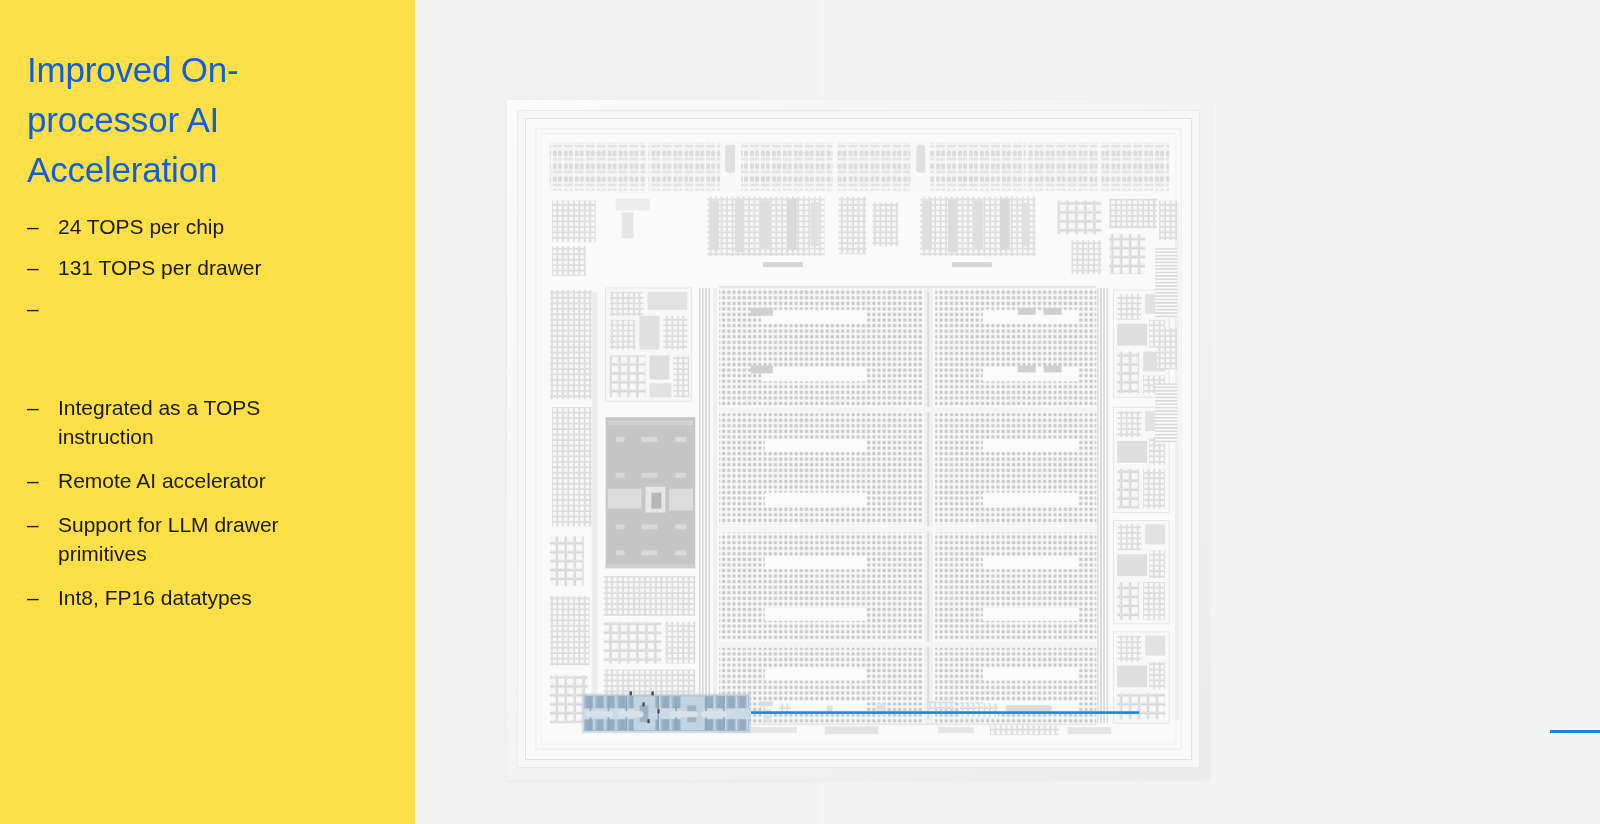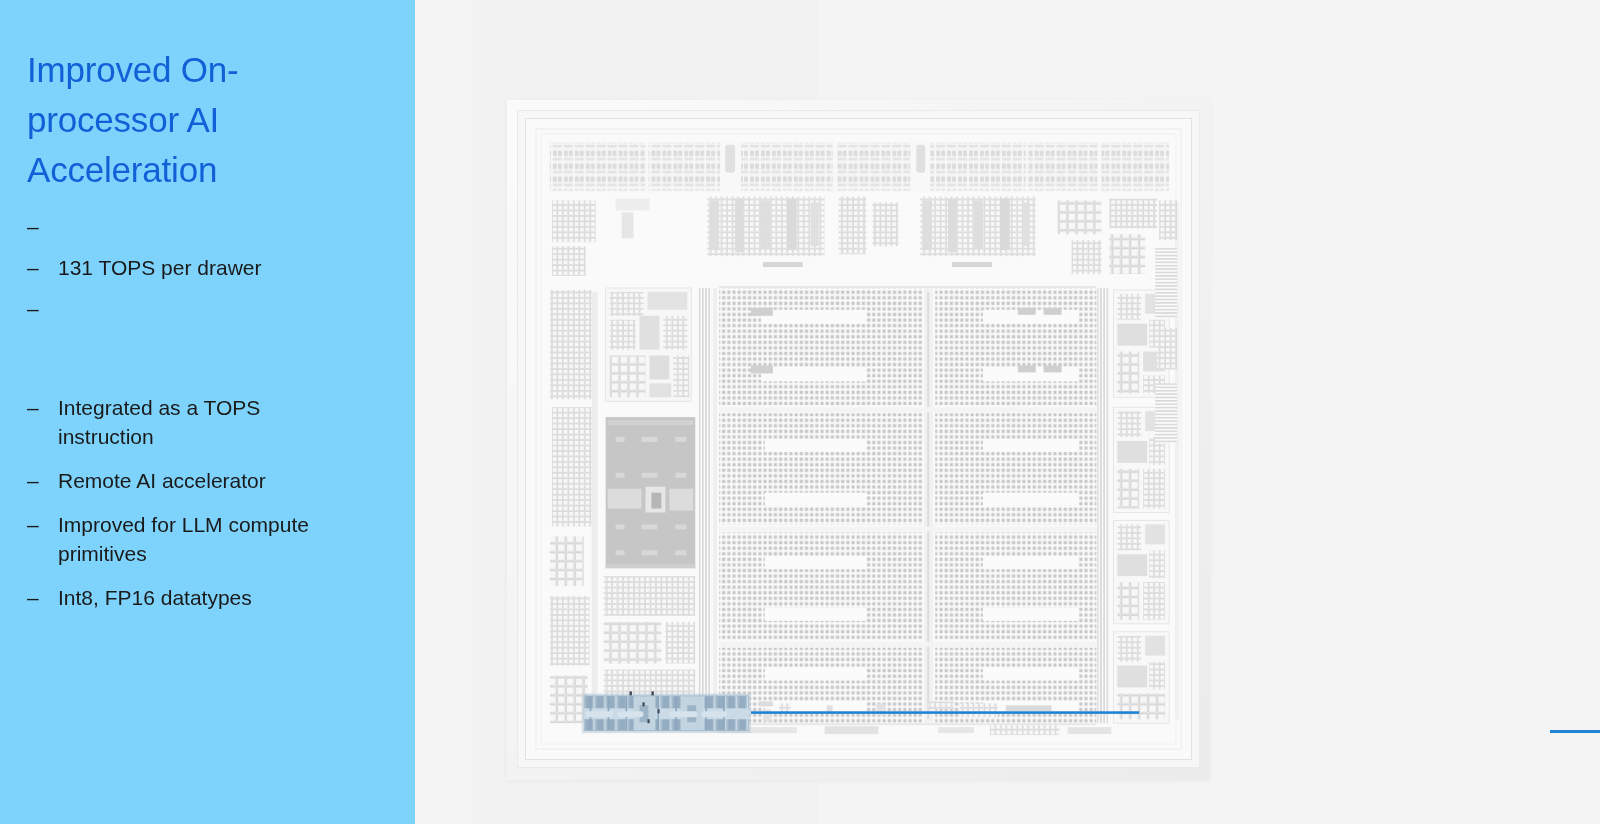--- a/index.html
+++ b/index.html
@@ -20,21 +20,21 @@
     overflow: hidden;
     background: #f4f4f4;
   }
 
   
   .left-panel {
     position: absolute;
     left: 0; top: 0;
     width: 415px;
     height: 824px;
-    background: #7dd3fc;
+    background: #fde047;
     box-sizing: border-box;
     padding: 0;
   }
 
   .slide-title {
     position: absolute;
     left: 27px;
     top: 22px;
     width: 330px;
     color: #1160d8;
@@ -140,20 +140,21 @@
 
 <div class="slide">
 
   <div class="left-panel">
 
     <h1 class="slide-title">Improved On-processor AI Acceleration</h1>
 
     <div class="bullet-group group-a">
       <div class="bullet">
         <span class="dash">–</span>
+        <span class="btext">24 TOPS per chip</span>
       </div>
       <div class="bullet">
         <span class="dash">–</span>
         <span class="btext">131 TOPS per drawer</span>
       </div>
       <div class="bullet">
         <span class="dash">–</span>
       </div>
     </div>
 
@@ -161,21 +162,21 @@
       <div class="bullet">
         <span class="dash">–</span>
         <span class="btext">Integrated as a TOPS instruction</span>
       </div>
       <div class="bullet">
         <span class="dash">–</span>
         <span class="btext">Remote AI accelerator</span>
       </div>
       <div class="bullet">
         <span class="dash">–</span>
-        <span class="btext">Improved for LLM compute primitives</span>
+        <span class="btext">Support for LLM drawer primitives</span>
       </div>
       <div class="bullet">
         <span class="dash">–</span>
         <span class="btext">Int8, FP16 datatypes</span>
       </div>
     </div>
   </div>
 
   <div class="right-stage">
     <div class="stage-band"></div>

